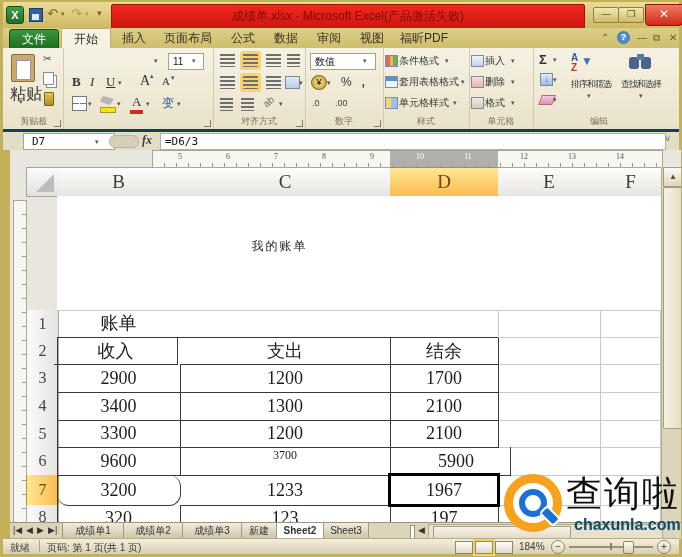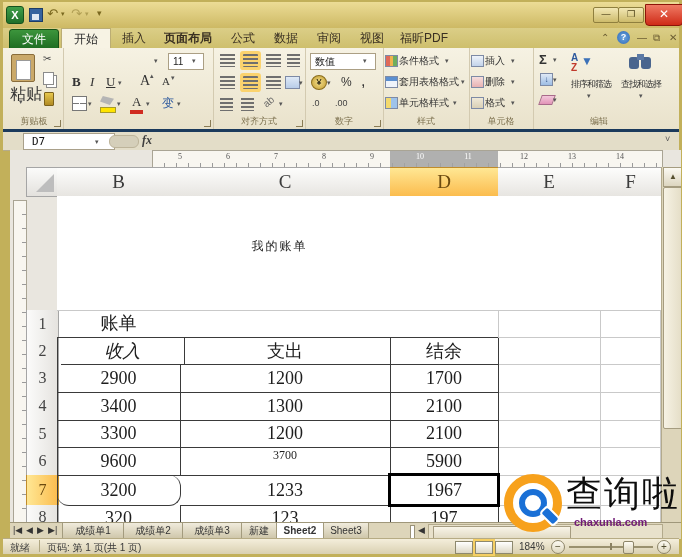--- a/index.html
+++ b/index.html
@@ -82,45 +82,48 @@
   #zoom-track{position:absolute;left:566px;top:7px;width:84px;height:2px;background:#9a916f;}
   #zoom-notch{position:absolute;left:607px;top:4px;width:2px;height:7px;background:#8a8162;}
   #zoom-thumb{position:absolute;left:620px;top:2px;width:9px;height:11px;background:linear-gradient(#fdfbf3,#d8d0b4);border:1px solid #8d8568;border-radius:2px;}
   .zbtn{position:absolute;top:1px;width:12px;height:12px;border:1px solid #8d8568;border-radius:50%;background:linear-gradient(#fdfbf3,#ddd6bc);text-align:center;line-height:11px;font-size:10px;color:#4f4a2e;}
   
   #wm{left:504px;top:464px;width:178px;height:75px;z-index:90;}
   #wm-ring{position:absolute;left:0;top:10px;width:40px;height:40px;border:9px solid #f7a11c;border-radius:50%;background:#fff;}
   #wm-lens{position:absolute;left:15px;top:25px;width:16px;height:16px;border:6px solid #1a70d6;border-radius:50%;background:#fff;}
   #wm-handle{position:absolute;left:38px;top:48px;width:16px;height:8px;background:#1a70d6;transform:rotate(45deg);box-shadow:0 0 0 2px #fff;border-radius:2px;}
   #wm-name{position:absolute;left:62px;top:6px;font-family:"Liberation Serif","DejaVu Serif",serif;font-size:36px;color:#0d0d0d;letter-spacing:2px;white-space:nowrap;}
-  #wm-domain{position:absolute;left:70px;top:52px;font-size:11px;font-weight:bold;color:#701a75;}
+  #wm-domain{position:absolute;left:70px;top:52px;font-size:16px;font-weight:bold;color:#0c4a6e;}
 </style>
 </head>
 <body>
 
 <div id="win">
 
   <div class="abs" id="titlebar">
     <div class="abs" id="xl-logo">X</div>
     <div class="abs" id="save-ic"></div>
     <span class="glyph" style="left:44px;top:4px;font-size:13px;">↶</span>
     <span class="glyph" style="left:58px;top:8px;font-size:7px;">▾</span>
     <span class="glyph" style="left:68px;top:4px;font-size:13px;opacity:.45;">↷</span>
     <span class="glyph" style="left:82px;top:8px;font-size:7px;opacity:.45;">▾</span>
     <span class="glyph" style="left:94px;top:6px;font-size:9px;">▾</span>
+    <div class="abs" id="title-banner">
+      <div id="title-text">成绩单.xlsx - Microsoft Excel(产品激活失败)</div>
+    </div>
     <div class="winbtn" style="left:590px;">—</div>
     <div class="winbtn" style="left:615px;">❒</div>
     <div class="abs" id="close-btn">✕</div>
   </div>
 
   <div class="abs" id="tabrow">
     <div class="abs" id="file-tab">文件</div>
     <div class="rtab" id="tab-home" style="left:58px;width:48px;">开始</div>
     <div class="rtab" style="left:110px;width:42px;">插入</div>
-    <div class="rtab" style="left:154px;width:62px;font-weight:bold;">页面布局</div>
+    <div class="rtab" style="left:154px;width:62px;">页面布局</div>
     <div class="rtab" style="left:220px;width:40px;">公式</div>
     <div class="rtab" style="left:263px;width:40px;">数据</div>
     <div class="rtab" style="left:306px;width:40px;">审阅</div>
     <div class="rtab" style="left:349px;width:40px;">视图</div>
     <div class="rtab" style="left:392px;width:58px;">福昕PDF</div>
     <span class="mini-ctl" style="left:598px;">⌃</span>
     <div class="abs" id="help-ic">?</div>
     <span class="mini-ctl" style="left:634px;">—</span>
     <span class="mini-ctl" style="left:650px;">⧉</span>
     <span class="mini-ctl" style="left:666px;">✕</span>
@@ -247,20 +250,21 @@
     </div>
   </div>
 
   <div class="abs" id="darkstrip"></div>
 
   <div class="abs" id="fbar">
     <div class="abs" id="namebox">D7</div>
     <span class="dd" style="left:92px;top:6px;">▾</span>
     <div class="abs" id="fxpill"></div>
     <span class="abs" id="fx-btn">fx</span>
+    <div class="abs" id="formula-input">=D6/3</div>
     <span class="abs" id="fbar-expand">˅</span>
   </div>
 
   <div class="abs" id="sheet">
 
     <div class="abs" id="hruler">
       <div class="abs" id="hruler-sel" style="left:237px;"></div>
     </div>
     <span class="rnum" style="left:162px;">5</span>
     <span class="rnum" style="left:210px;">6</span>
@@ -306,39 +310,39 @@
     <div class="gl" style="left:488px;top:270px;width:163px;height:1px;"></div>
     <div class="gl" style="left:488px;top:297px;width:163px;height:1px;"></div>
     <div class="gl" style="left:488px;top:325px;width:163px;height:1px;"></div>
     <div class="gl" style="left:488px;top:355px;width:163px;height:1px;"></div>
 
     <div class="blk" style="left:47px;top:187px;width:441px;height:1px;"></div>
     <div class="blk" style="left:47px;top:187px;width:1px;height:185px;"></div>
 
     <div class="cell" style="left:47px;top:160px;width:123px;height:27px;line-height:27px;border:none;">账单</div>
 
-    <div class="cell" style="left:51px;top:188px;width:123px;height:26px;line-height:26px;font-style:italic;">收入</div>
+    <div class="cell" style="left:44px;top:188px;width:123px;height:26px;line-height:26px;">收入</div>
     <div class="cell" style="left:170px;top:188px;width:210px;height:26px;line-height:26px;">支出</div>
     <div class="cell" style="left:380px;top:188px;width:108px;height:26px;line-height:26px;">结余</div>
 
     <div class="cell" style="left:47px;top:214px;width:123px;height:28px;line-height:28px;">2900</div>
     <div class="cell" style="left:170px;top:214px;width:210px;height:28px;line-height:28px;">1200</div>
     <div class="cell" style="left:380px;top:214px;width:108px;height:28px;line-height:28px;">1700</div>
 
     <div class="cell" style="left:47px;top:242px;width:123px;height:28px;line-height:28px;">3400</div>
     <div class="cell" style="left:170px;top:242px;width:210px;height:28px;line-height:28px;">1300</div>
     <div class="cell" style="left:380px;top:242px;width:108px;height:28px;line-height:28px;">2100</div>
 
     <div class="cell" style="left:47px;top:270px;width:123px;height:27px;line-height:27px;">3300</div>
     <div class="cell" style="left:170px;top:270px;width:210px;height:27px;line-height:27px;">1200</div>
     <div class="cell" style="left:380px;top:270px;width:108px;height:27px;line-height:27px;">2100</div>
 
     <div class="cell" style="left:47px;top:297px;width:123px;height:28px;line-height:28px;">9600</div>
     <div class="cell" style="left:170px;top:297px;width:210px;height:28px;line-height:16px;font-size:12px;">3700</div>
-    <div class="cell" style="left:380px;top:297px;width:108px;height:28px;line-height:28px;text-align:center;">5900</div>
+    <div class="cell" style="left:392px;top:297px;width:108px;height:28px;line-height:28px;text-align:center;">5900</div>
 
     <div class="cell" style="left:47px;top:325px;width:123px;height:30px;line-height:30px;border-radius:12px;">3200</div>
     <div class="cell" style="left:170px;top:325px;width:210px;height:30px;line-height:30px;">1233</div>
     <div class="cell" style="left:380px;top:325px;width:108px;height:30px;line-height:30px;">1967</div>
 
     <div class="cell" style="left:47px;top:355px;width:123px;height:17px;line-height:26px;">320</div>
     <div class="cell" style="left:170px;top:355px;width:210px;height:17px;line-height:26px;">123</div>
     <div class="cell" style="left:380px;top:355px;width:108px;height:17px;line-height:26px;">197</div>
 
     <div class="abs" id="sel-outline" style="left:378px;top:323px;width:106px;height:28px;"></div>

